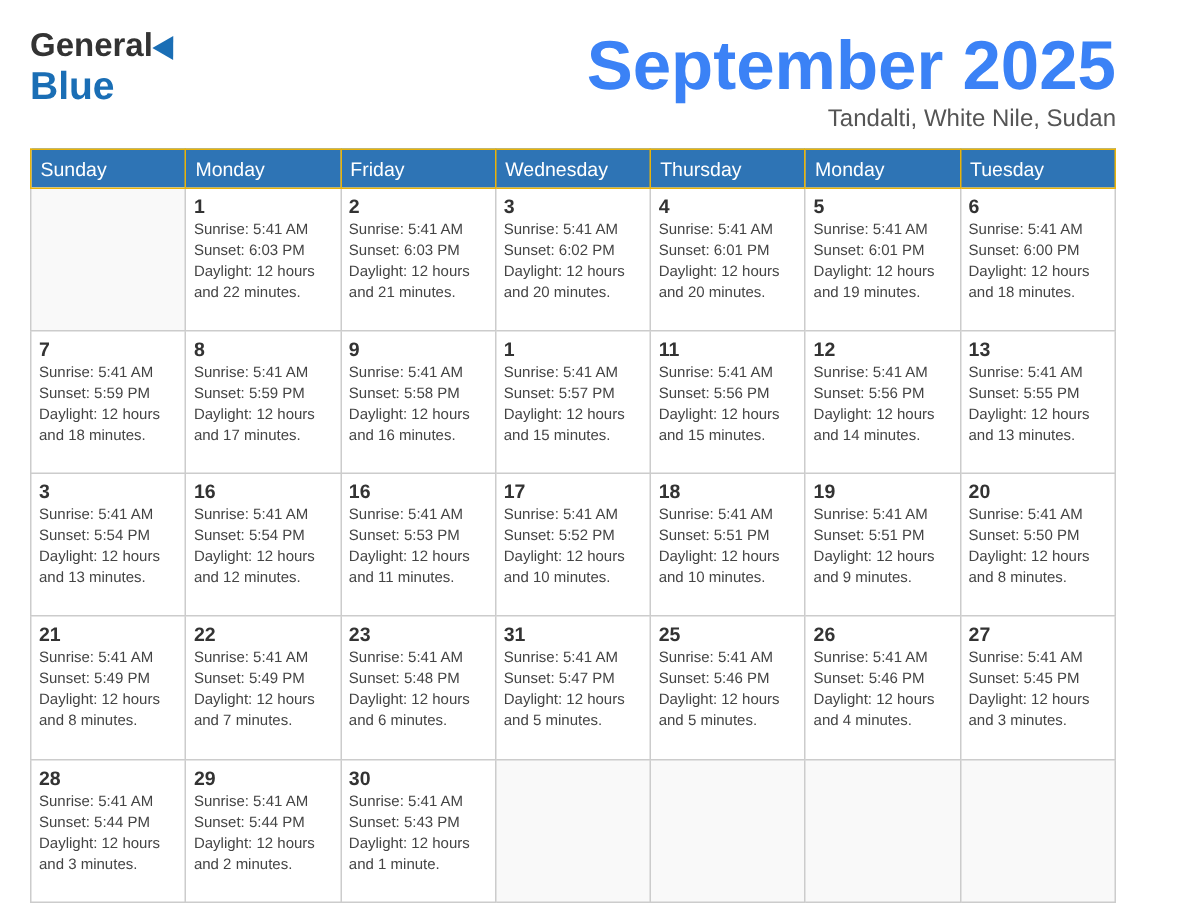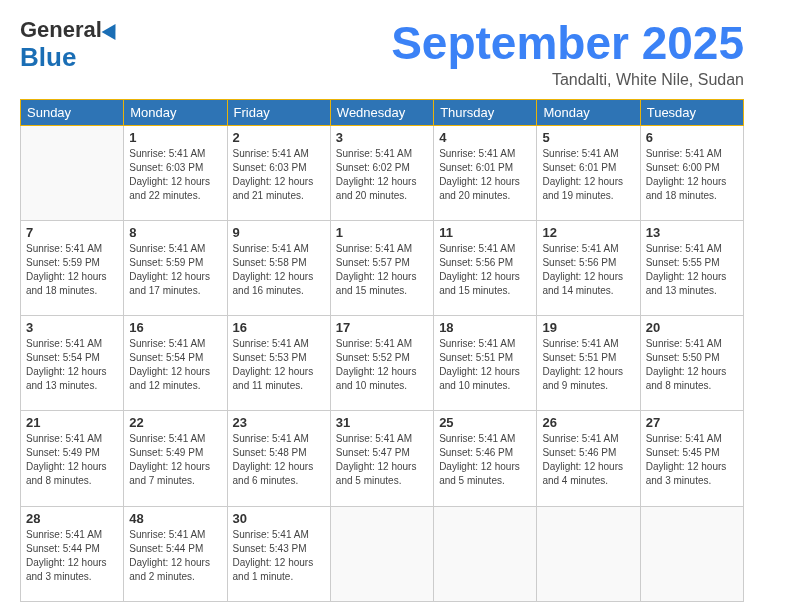--- a/index.html
+++ b/index.html
@@ -331,21 +331,21 @@
         </tr>
         <tr>
           <td>
             <span class="day-number">28</span>
             <div class="day-info" style="white-space: pre-line;">Sunrise: 5:41 AM
 Sunset: 5:44 PM
 Daylight: 12 hours
 and 3 minutes.</div>
           </td>
           <td>
-            <span class="day-number">48</span>
+            <span class="day-number">29</span>
             <div class="day-info" style="white-space: pre-line;">Sunrise: 5:41 AM
 Sunset: 5:44 PM
 Daylight: 12 hours
 and 2 minutes.</div>
           </td>
           <td>
             <span class="day-number">30</span>
             <div class="day-info" style="white-space: pre-line;">Sunrise: 5:41 AM
 Sunset: 5:43 PM
 Daylight: 12 hours

